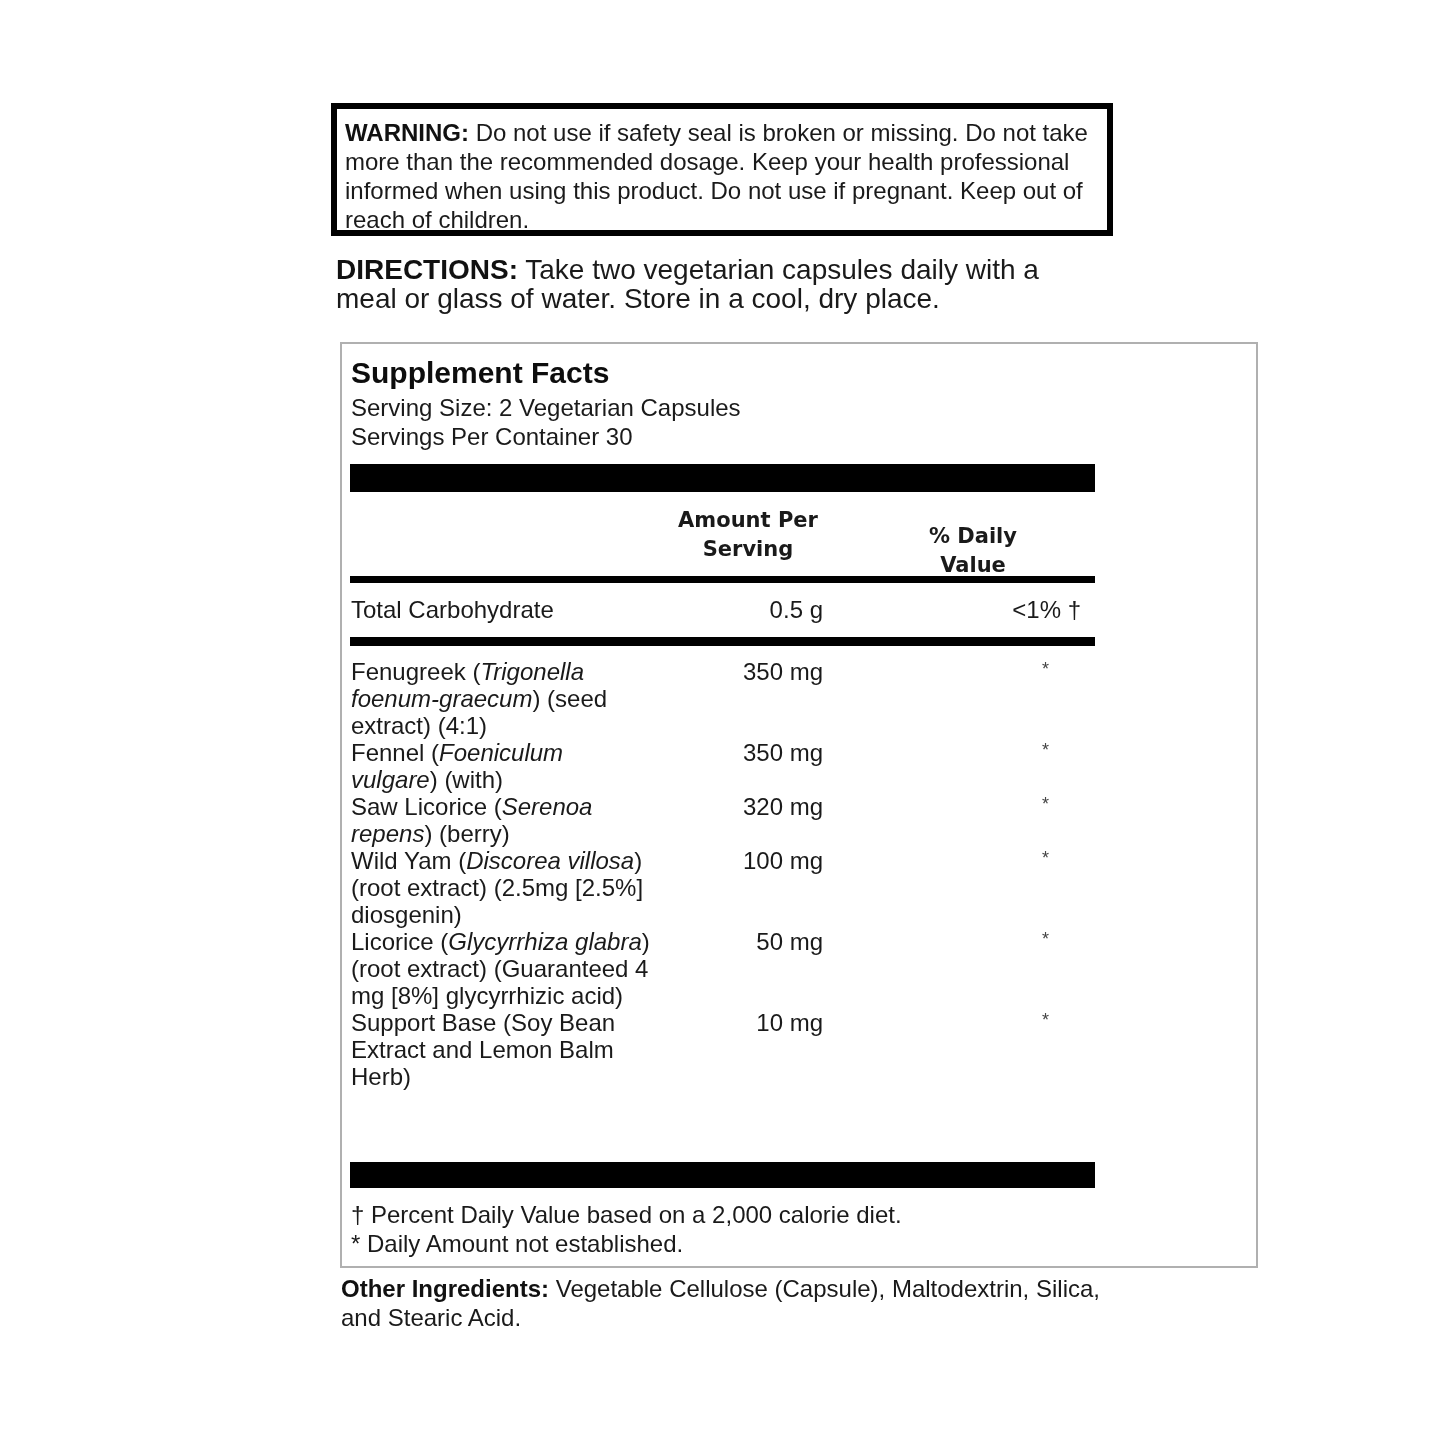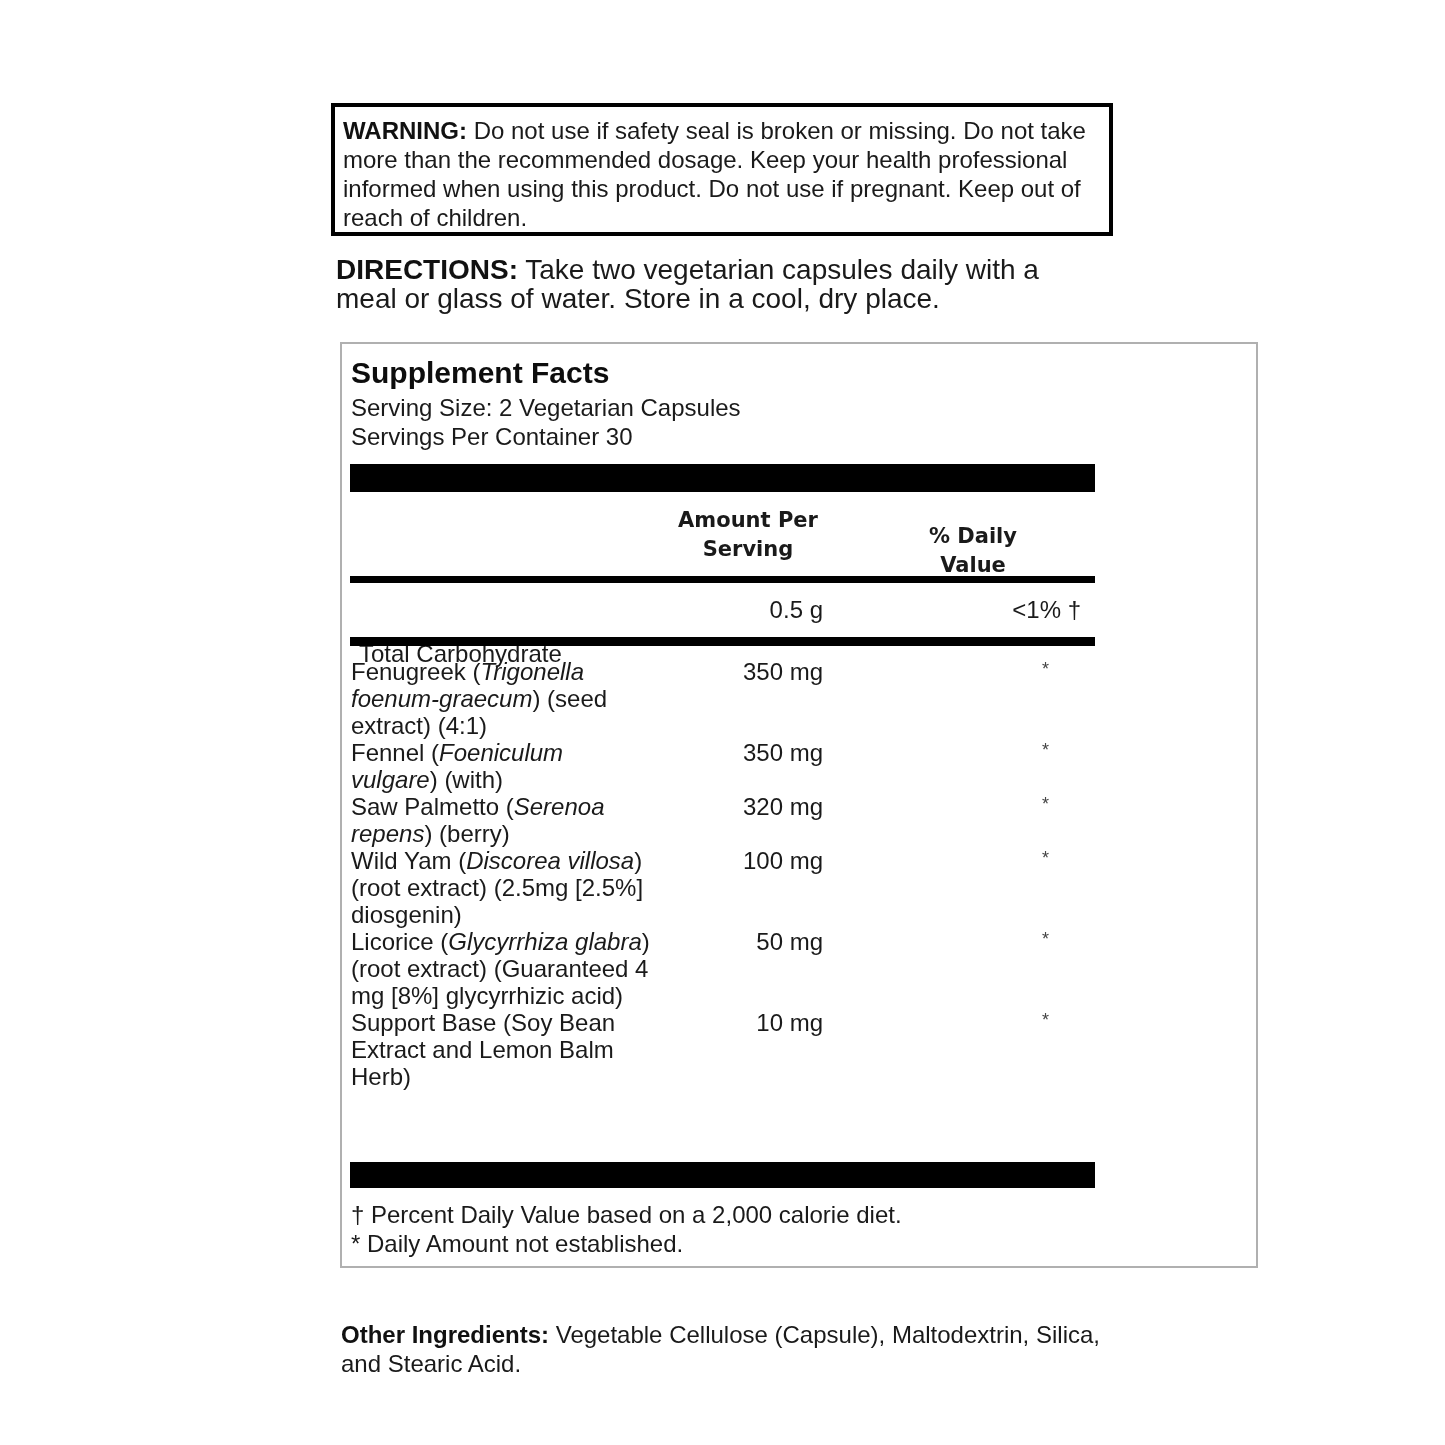--- a/index.html
+++ b/index.html
@@ -15,21 +15,21 @@
       color: #1a1a1a;
       overflow: hidden;
     }
     .warning-box {
       position: absolute;
       left: 331px;
       top: 103px;
       width: 782px;
       height: 133px;
       box-sizing: border-box;
-      border: 4px solid #000000;
+      border: 6px solid #000000;
       padding: 9px 8px 0 8px;
       font-size: 24px;
       line-height: 29px;
     }
     .warning-box .lbl, .directions .lbl, .other .lbl {
       font-weight: bold;
       color: #111;
     }
     .directions {
       position: absolute;
@@ -91,21 +91,21 @@
     .col-head.amount { left: 312px; top: 162px; width: 188px; }
     .col-head.dv { left: 566px; top: 162px; width: 130px; margin-top: 16px; }
 
     .carb-row {
       position: absolute;
       left: 9px;
       top: 252px;
       width: 740px;
       font-size: 24px;
     }
-    .carb-row .name { position: absolute; left: 8px; top: 0; margin-top: 44px; }
+    .carb-row .name { position: absolute; left: 0; top: 0; }
     .carb-row .amt { position: absolute; right: 268px; top: 0; }
     .carb-row .dv { position: absolute; right: 10px; top: 0; }
 
     .ingredients {
       position: absolute;
       left: 9px;
       top: 314px;
       width: 740px;
     }
     .ing-row {
@@ -137,21 +137,20 @@
       font-size: 24px;
       line-height: 29px;
     }
     .other {
       position: absolute;
       left: 341px;
       top: 1274px;
       width: 770px;
       font-size: 24px;
       line-height: 29px;
-      margin-top: 46px;
     }
   </style>
 </head>
 <body>
 
 <div class="warning-box">
   <span class="lbl">WARNING:</span><span> Do not use if safety seal is broken or missing. Do not take more than the recommended dosage. Keep your health professional informed when using this product. Do not use if pregnant. Keep out of reach of children.</span>
 </div>
 
 <div class="directions">
@@ -189,21 +188,21 @@
       <span class="name"><span>Fenugreek (</span><i>Trigonella foenum-graecum</i><span>)  (seed extract) (4:1)</span></span>
       <span class="amt">350 mg</span>
       <span class="star">*</span>
     </div>
     <div class="ing-row">
       <span class="name"><span>Fennel (</span><i>Foeniculum vulgare</i><span>)  (with)</span></span>
       <span class="amt">350 mg</span>
       <span class="star">*</span>
     </div>
     <div class="ing-row">
-      <span class="name"><span>Saw Palmetto (</span><i>Serenoa repens</i><span>)  (berry)</span></span>
+      <span class="name"><span>Saw Licorice (</span><i>Serenoa repens</i><span>)  (berry)</span></span>
       <span class="amt">320 mg</span>
       <span class="star">*</span>
     </div>
     <div class="ing-row">
       <span class="name"><span>Wild Yam (</span><i>Discorea villosa</i><span>)  (root extract) (2.5mg [2.5%] diosgenin)</span></span>
       <span class="amt">100 mg</span>
       <span class="star">*</span>
     </div>
     <div class="ing-row">
       <span class="name"><span>Licorice (</span><i>Glycyrrhiza glabra</i><span>)  (root extract) (Guaranteed 4 mg [8%] glycyrrhizic acid)</span></span>

